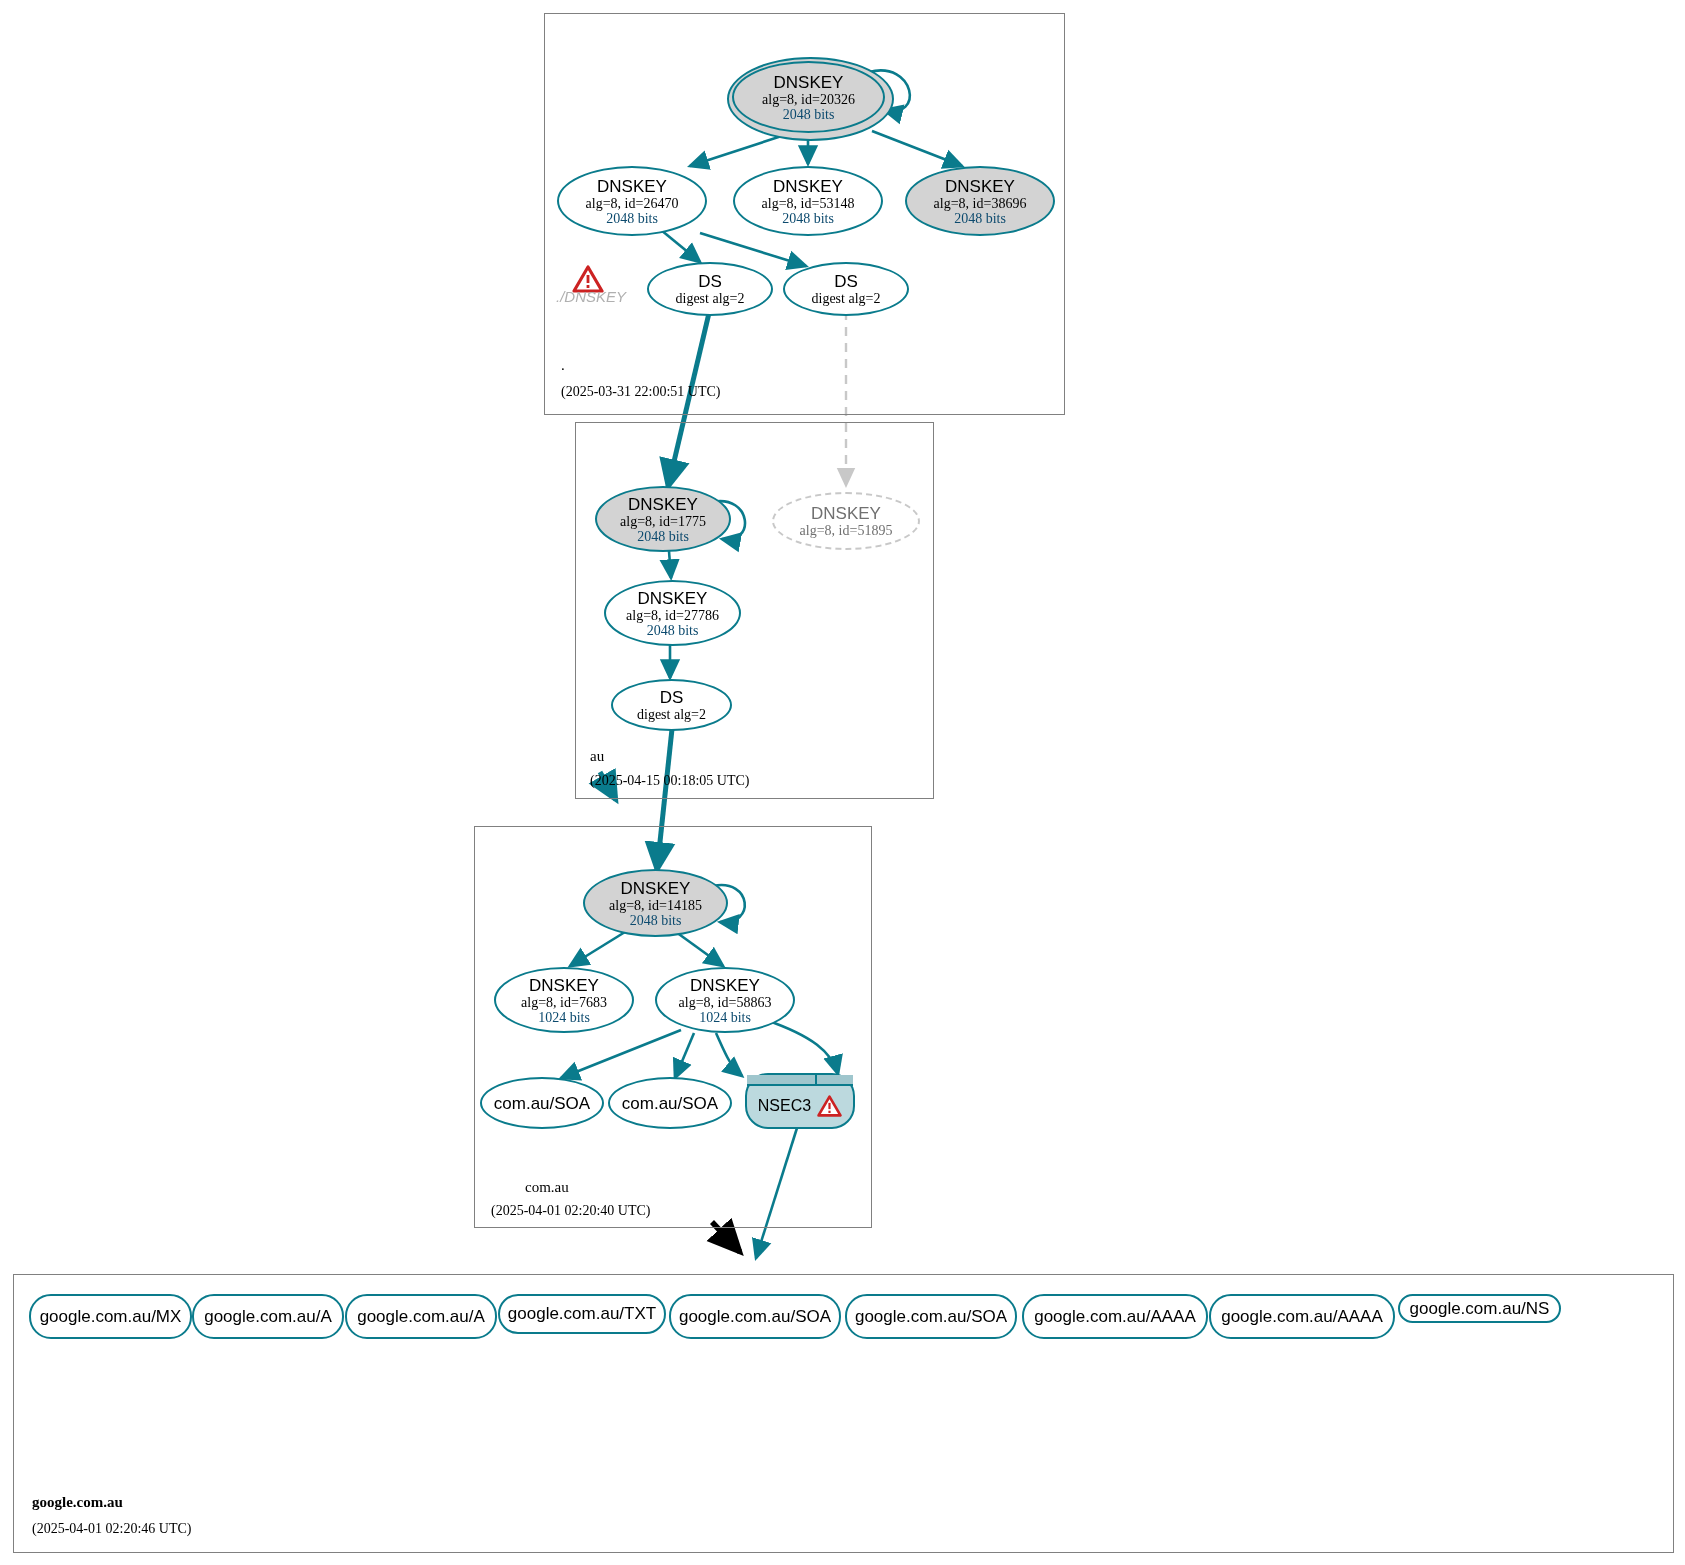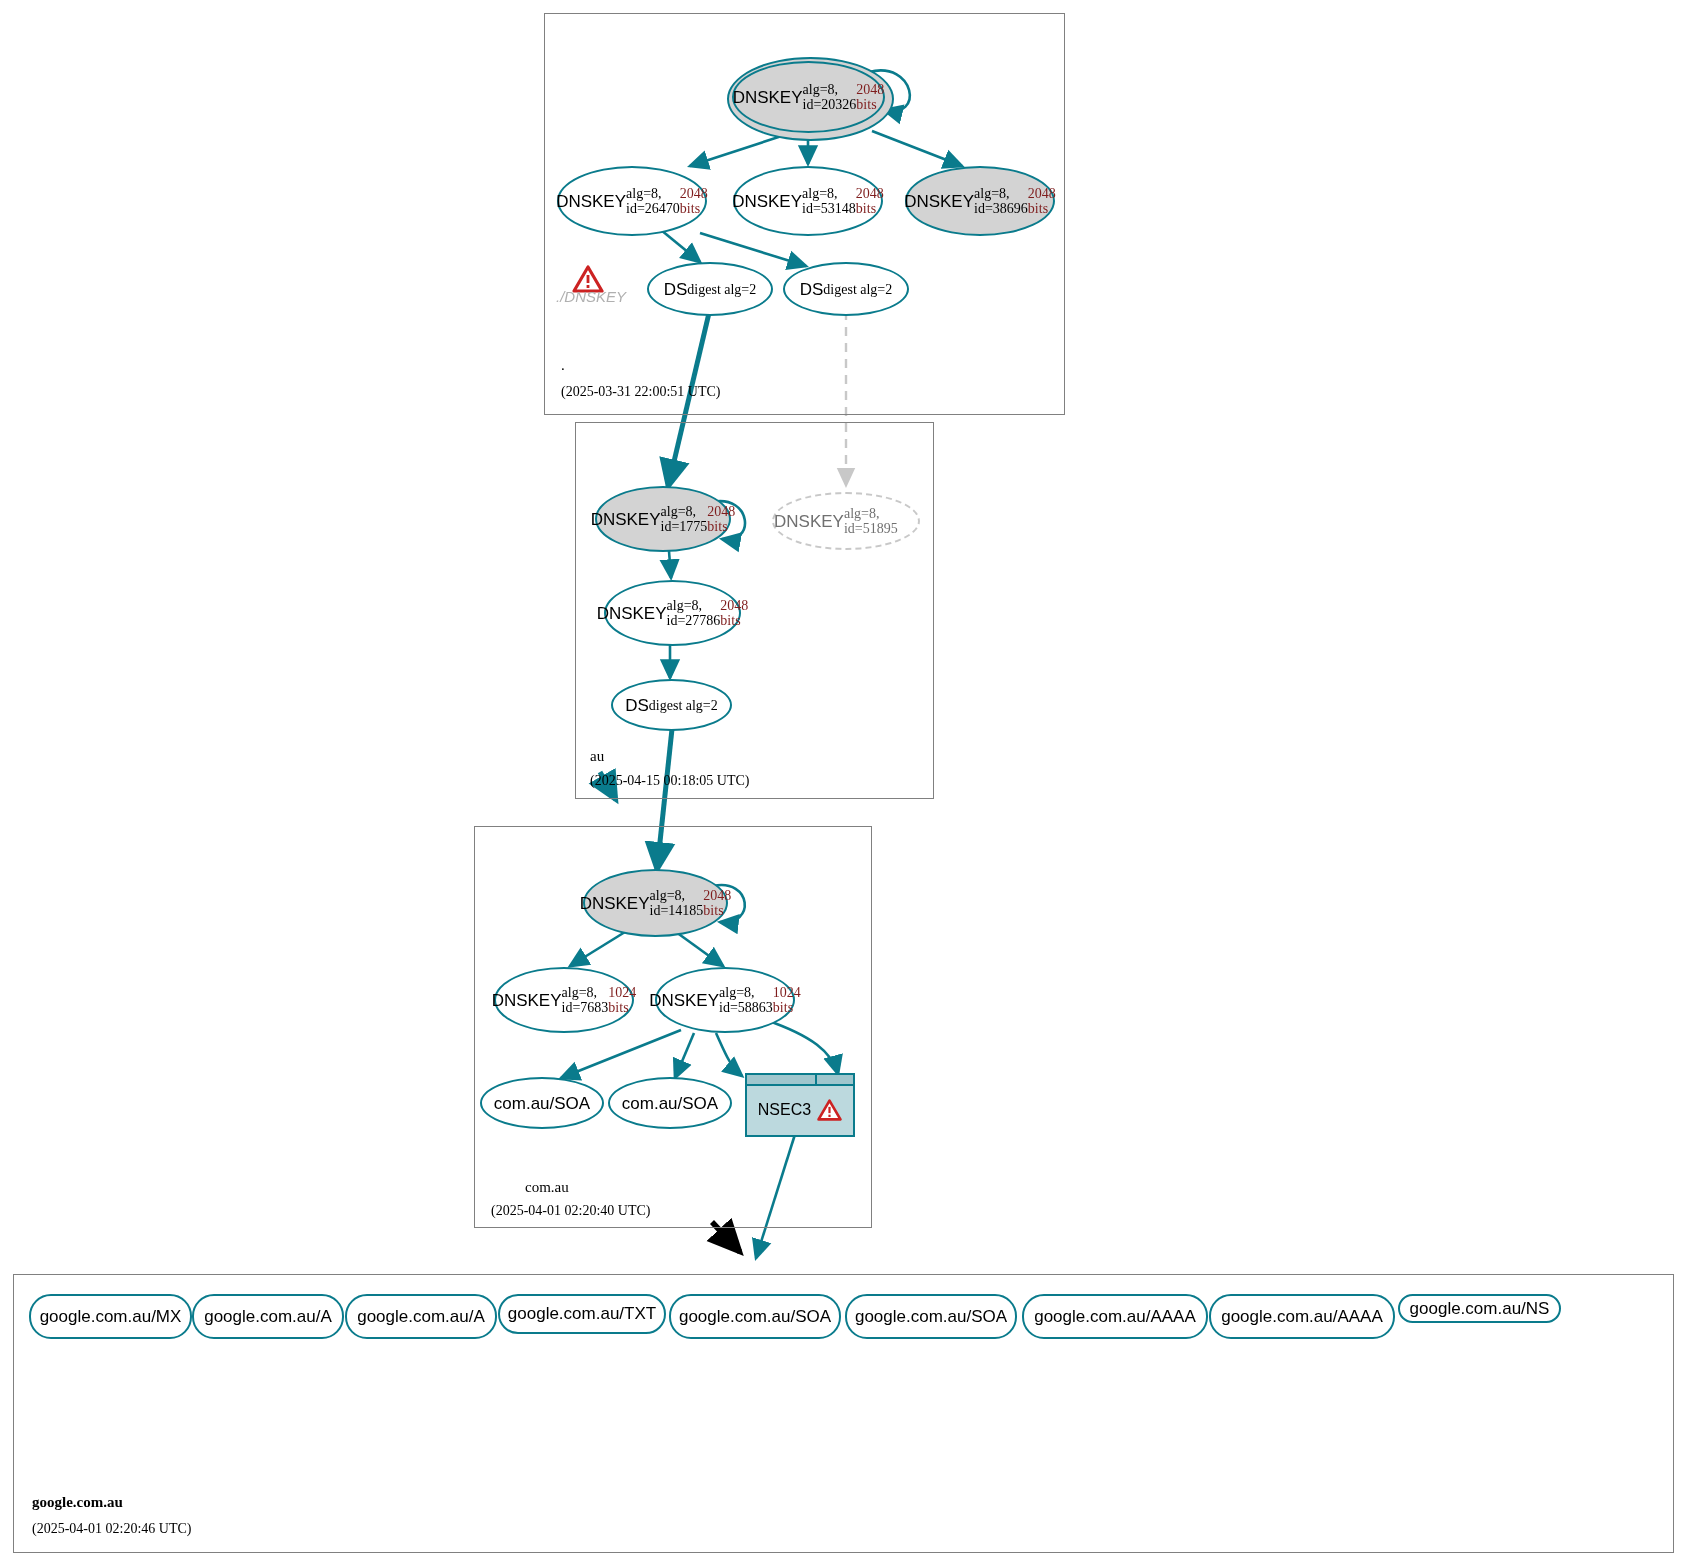--- a/index.html
+++ b/index.html
@@ -9,26 +9,26 @@
 
   svg.layer{position:absolute;left:0;top:0;width:1685px;height:1565px;overflow:visible;}
   svg#edges{z-index:1;}
 
   
   .zone{position:absolute;border:1px solid #808080;background:transparent;z-index:2;}
   .zone-label{position:absolute;font-family:"Liberation Serif",serif;font-size:15px;color:#000;white-space:nowrap;z-index:3;}
   .zone-time{position:absolute;font-family:"Liberation Serif",serif;font-size:14px;color:#000;white-space:nowrap;z-index:3;}
 
   
-  .node{position:absolute;z-index:4;display:flex;flex-direction:row;
-        align-items:center;justify-content:center;text-align:left;
+  .node{position:absolute;z-index:4;display:flex;flex-direction:column;
+        align-items:center;justify-content:center;text-align:right;
         box-sizing:border-box;border-radius:50%;}
   .node .t1{font-family:"Liberation Sans",sans-serif;font-size:17px;line-height:19px;color:#000;}
   .node .t2{font-family:"Liberation Serif",serif;font-size:14px;line-height:15px;color:#000;}
-  .node .t3{font-family:"Liberation Serif",serif;font-size:14px;line-height:15px;color:#7f1d1d;}
+  .node .t3{font-family:"Liberation Serif",serif;font-size:14px;line-height:15px;color:#0c4a6e;}
 
   .ell{border:2px solid #0a7b8c;background:#ffffff;}
   .ell.secure{background:#d3d3d3;}
   .ell.dashed{border:2px dashed #c8c8c8;background:#ffffff;}
   .ell.dashed .t1,.ell.dashed .t2{color:#707070;}
 
   
   .dbl{position:absolute;border:2px solid #0a7b8c;border-radius:50%;background:#d3d3d3;z-index:3;}
 
   
@@ -229,21 +229,21 @@
   </div>
 
   <div class="node ell" style="left:480px;top:1077px;width:124px;height:52px;">
     <div class="t1">com.au/SOA</div>
   </div>
 
   <div class="node ell" style="left:608px;top:1077px;width:124px;height:52px;">
     <div class="t1">com.au/SOA</div>
   </div>
 
-  <div class="nsec3" style="left:745px;top:1073px;width:110px;height:64px;">
+  <div class="nsec3" style="left:745px;top:1073px;width:110px;height:56px;border-radius:23px;">
     <div class="nsec3-top"></div>
     <div class="nsec3-sep" style="left:68px;"></div>
     <div class="lbl" style="margin-top:9px;">NSEC3</div>
     <span style="margin-top:9px;display:inline-flex;">
       <svg width="25" height="22" viewBox="0 0 32 28" xmlns="http://www.w3.org/2000/svg">
         <path d="M16,2 L30,26 L2,26 Z" fill="#ffffff" stroke="#cc2222" stroke-width="3.4" stroke-linejoin="round"></path>
         <rect x="14.6" y="10" width="2.8" height="8" fill="#cc2222"></rect>
         <rect x="14.6" y="20" width="2.8" height="3" fill="#cc2222"></rect>
       </svg>
     </span>

